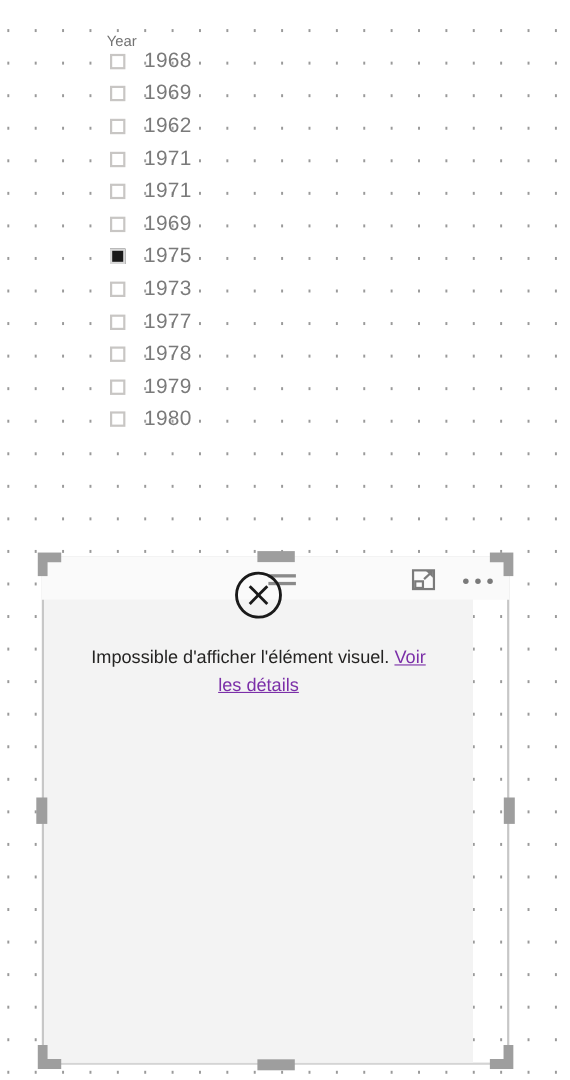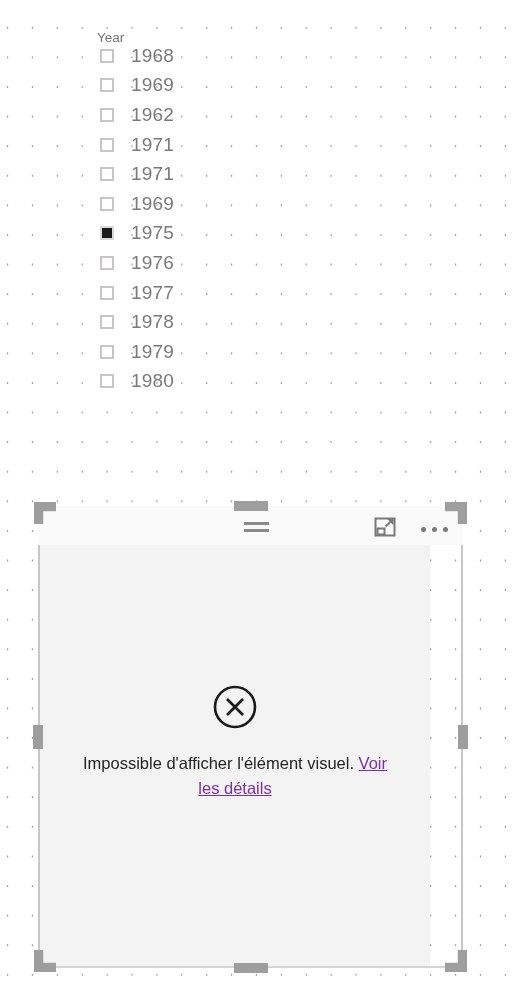--- a/index.html
+++ b/index.html
@@ -173,21 +173,21 @@
   #visual-body {
     position: absolute;
     left: 2px;
     top: 39px;
     width: 390px;
     height: 421px;
     background: #f3f3f3;
     display: flex;
     flex-direction: column;
     align-items: center;
-    justify-content: center;
+    justify-content: flex-start;
   }
   #error-block {
     width: 310px;
     text-align: center;
     margin-top: -28px;
   }
   #error-icon {
     margin-bottom: 16px;
   }
   #error-text {
@@ -250,21 +250,21 @@
       <div class="slicer-row">
         <div class="slicer-box"></div>
         <div class="slicer-label">1969</div>
       </div>
       <div class="slicer-row checked">
         <div class="slicer-box"></div>
         <div class="slicer-label">1975</div>
       </div>
       <div class="slicer-row">
         <div class="slicer-box"></div>
-        <div class="slicer-label">1976</div>
+        <div class="slicer-label">1973</div>
       </div>
       <div class="slicer-row">
         <div class="slicer-box"></div>
         <div class="slicer-label">1977</div>
       </div>
       <div class="slicer-row">
         <div class="slicer-box"></div>
         <div class="slicer-label">1978</div>
       </div>
       <div class="slicer-row">

